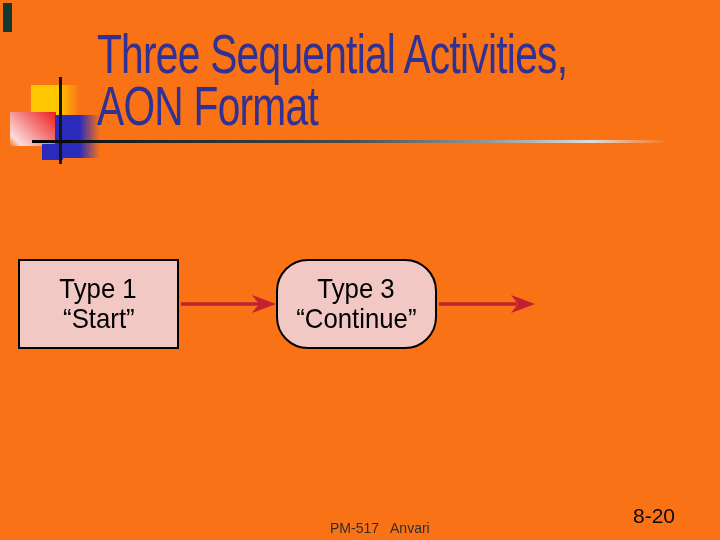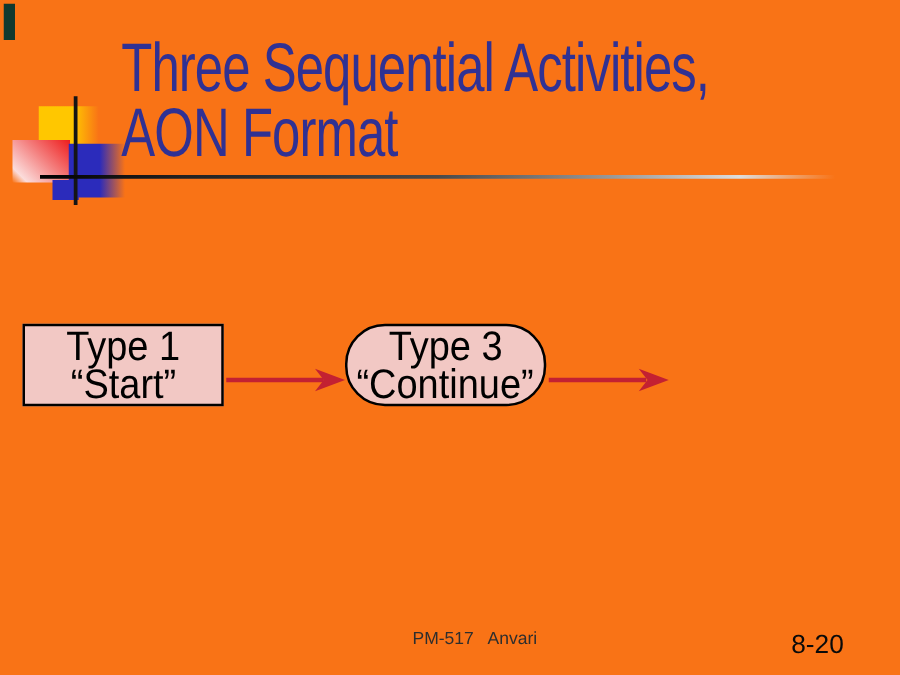--- a/index.html
+++ b/index.html
@@ -28,37 +28,37 @@
 
   
   .title {
     position:absolute; left:97px; top:28px; color:#303193;
     font-size:55px; line-height:52px; white-space:nowrap;
     transform:scaleX(0.74); transform-origin:0 0; letter-spacing:-1px;
   }
 
   
   .node {
-    position:absolute; top:259px; height:66px; box-sizing:border-box;
+    position:absolute; top:259px; height:90px; box-sizing:border-box;
     background:#f2c8c4; border:2px solid #000000;
     display:flex; flex-direction:column; align-items:center; justify-content:center;
-    color:#000000; font-size:33px; line-height:30px; text-align:center;
+    color:#000000; font-size:28px; line-height:30px; text-align:center;
   }
   .node .txt { transform:scaleX(0.92); }
   .node-1 { left:18px;  width:161px; }
   .node-2 { left:276px; width:161px;border-radius:32px; }
   .node-3 { left:535px; width:160px; }
 
   
   .arrows { position:absolute; left:0; top:0; z-index:5; pointer-events:none; }
   .arrows line { stroke:#c32132; stroke-width:3.5; }
   .arrows polygon { fill:#c32132; }
 
   
-  .footer-center { position:absolute; left:330px; top:502px; font-size:14px; color:#2e2e2e; white-space:nowrap; }
+  .footer-center { position:absolute; left:330px; top:520px; font-size:14px; color:#2e2e2e; white-space:nowrap; }
   .footer-center .author { margin-left:11px; }
   .page-number { position:absolute; left:633px; top:504px; font-size:21px; color:#0a0a0a; }
 </style>
 </head>
 <body>
 
 <div class="slide">
 
   <div class="corner-mark"></div>
 

